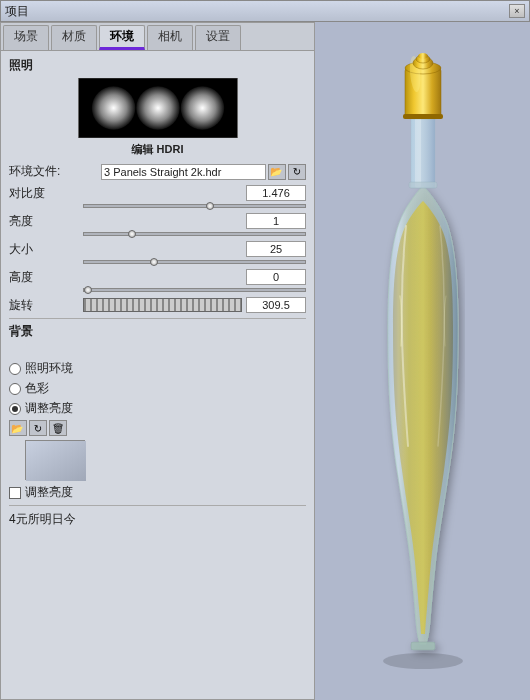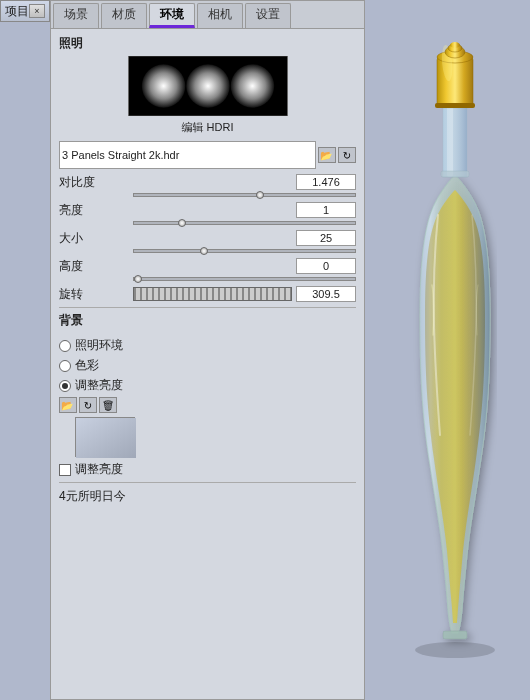--- a/index.html
+++ b/index.html
@@ -9,21 +9,21 @@
       background: #b0b8cc;
       font-family: 'SimSun', 'MS Gothic', sans-serif;
       font-size: 12px;
       overflow: hidden;
     }
 
     .main-window {
       width: 530px;
       height: 700px;
       display: flex;
-      flex-direction: row;
+      flex-direction: column;
     }
 
     
     .title-bar {
       background: linear-gradient(to bottom, #d0d8e8, #b8c0d0);
       border: 1px solid #888;
       display: flex;
       align-items: center;
       justify-content: space-between;
       padding: 2px 4px;
@@ -117,20 +117,21 @@
       align-items: center;
       justify-content: center;
       border: 1px solid #666;
     }
 
     .hdri-label {
       text-align: center;
       font-size: 11px;
       color: #222;
       margin-bottom: 6px;
+      font-weight: bold;
     }
 
     
     .param-row {
       display: flex;
       align-items: center;
       margin-bottom: 2px;
       min-height: 18px;
     }
     .param-label {
@@ -153,21 +154,21 @@
       font-size: 11px;
       text-align: center;
       color: #222;
       margin-left: auto;
       display: flex;
       align-items: center;
       justify-content: center;
     }
     .file-value-box {
       flex: 1;
-      height: 28px;
+      height: 16px;
       background: white;
       border: 1px solid #999;
       font-size: 11px;
       color: #222;
       padding: 0 2px;
       display: flex;
       align-items: center;
     }
     .slider-row {
       display: flex;
@@ -224,21 +225,21 @@
     }
 
     .divider {
       height: 1px;
       background: #aaa;
       margin: 4px 0;
     }
 
     
     .bg-section .section-title {
-      margin-bottom: 8px;
+      margin-bottom: 20px;
     }
     .radio-row {
       display: flex;
       align-items: center;
       margin-bottom: 3px;
     }
     .radio-circle {
       width: 12px;
       height: 12px;
       border-radius: 50%;
@@ -373,20 +374,21 @@
                 <stop offset="0%" stop-color="#ffffff"></stop>
                 <stop offset="60%" stop-color="#888888"></stop>
                 <stop offset="100%" stop-color="#111111"></stop>
               </radialGradient>
             </defs>
           </svg>
         </div>
         <div class="hdri-label">编辑 HDRI</div>
 
         <div class="file-row">
+          <span class="param-label-wide">环境文件:</span>
           <div class="file-value-box">3 Panels Straight 2k.hdr</div>
           <div class="icon-btn">📂</div>
           <div class="icon-btn">↻</div>
         </div>
 
         <div class="param-row">
           <span class="param-label">对比度</span>
           <div class="param-value-box">1.476</div>
         </div>
         <div class="slider-row">

